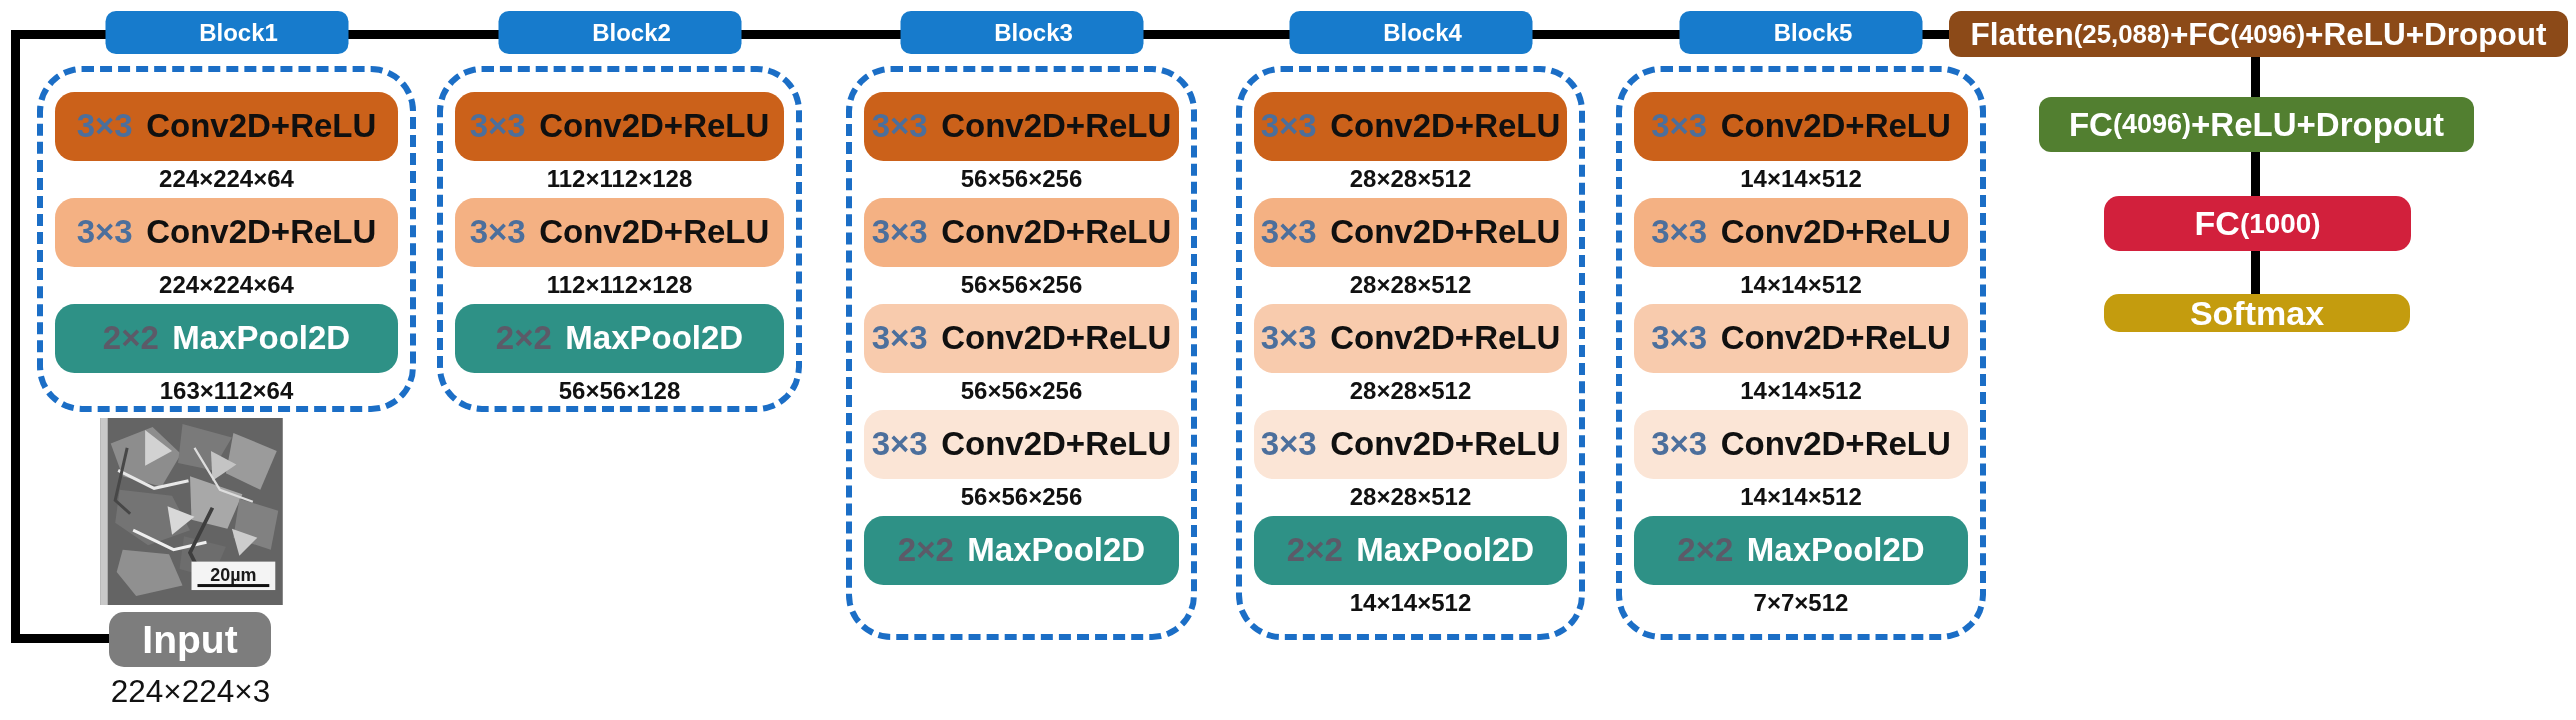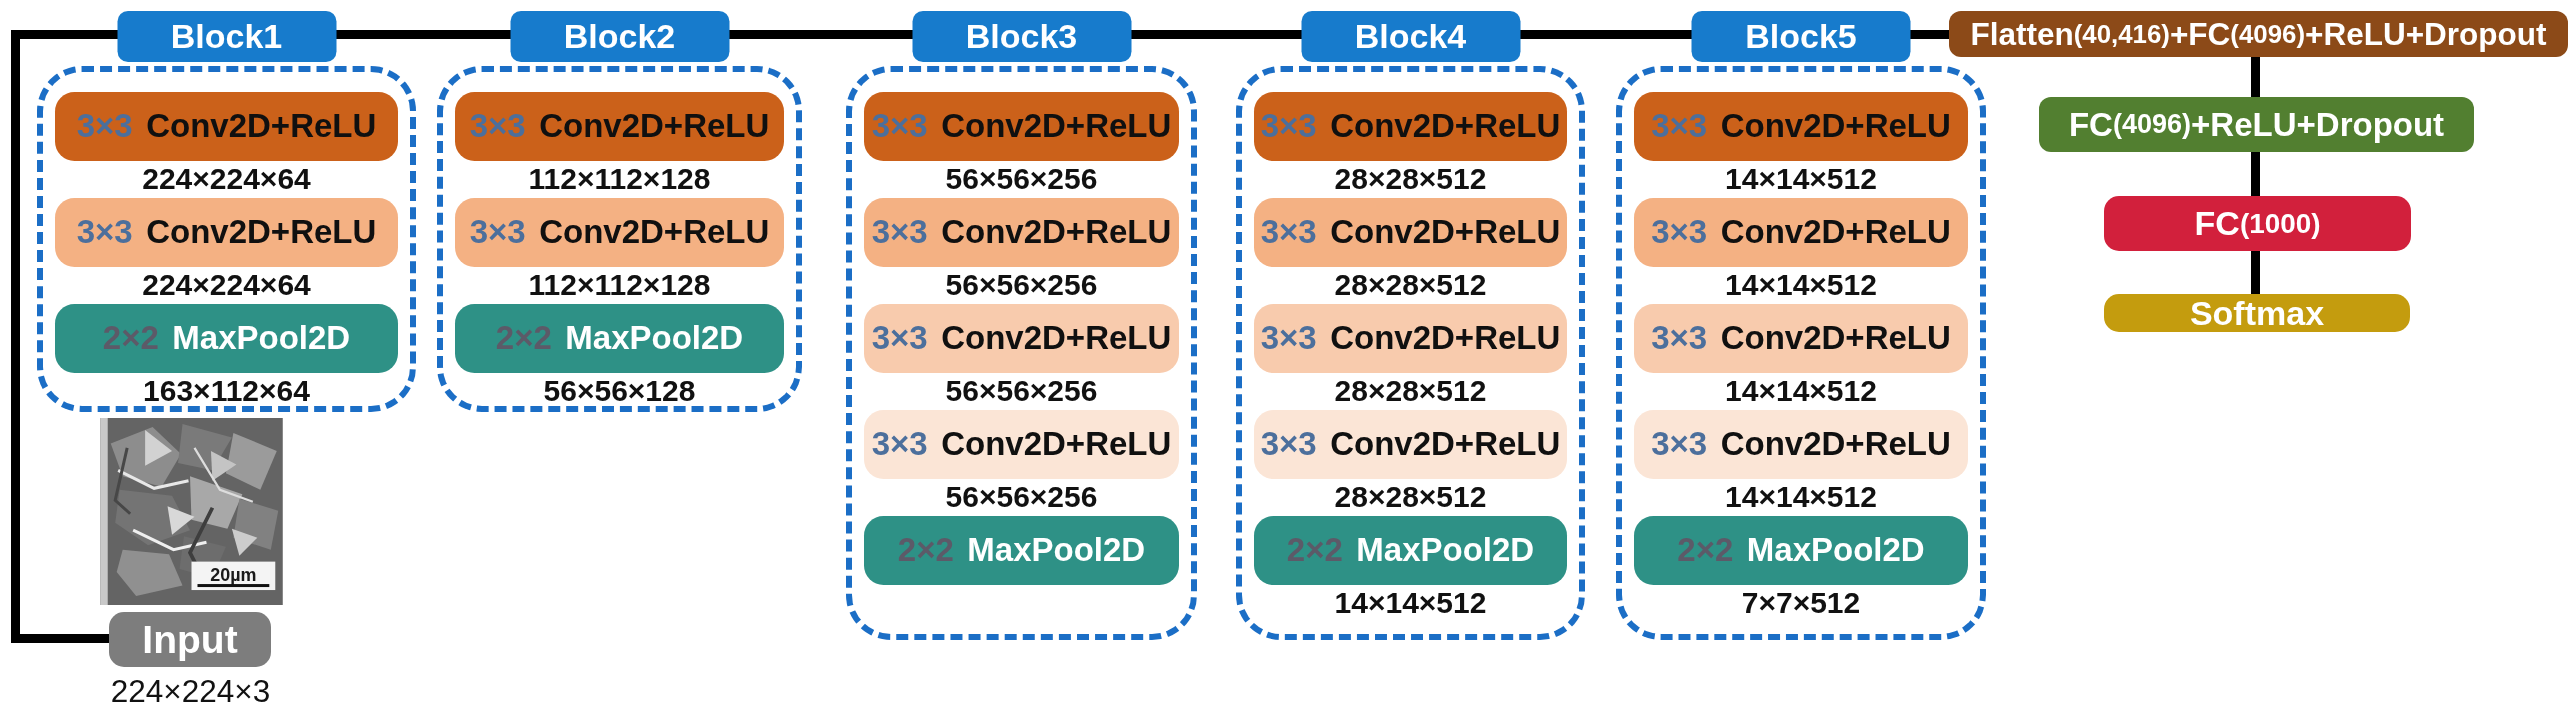--- a/index.html
+++ b/index.html
@@ -16,27 +16,27 @@
   
   .block{position:absolute;top:66px;border:6px dashed var(--dash);border-radius:45px;
          box-sizing:border-box;padding-top:19.5px;background:transparent;}
   .b1{left:37px;width:379px;height:346px;}
   .b2{left:437px;width:365px;height:346px;}
   .b3{left:846px;width:351px;height:574px;}
   .b4{left:1236px;width:349px;height:574px;}
   .b5{left:1616px;width:370px;height:574px;}
 
   .block-label{position:absolute;top:-61px;left:50%;transform:translateX(-50%);
-         width:219px;height:51px;background:var(--label);color:#fff;font-size:34px;font-weight:bold;
-         display:flex;align-items:center;justify-content:center;border-radius:10.5px;}
+         width:219px;height:43px;background:var(--label);color:#fff;font-size:24px;font-weight:bold;
+         display:flex;align-items:center;justify-content:center;border-radius:10.5px;padding-left:24px;}
 
   .layer{height:69px;margin:0 12px;border-radius:19.5px;display:flex;align-items:center;
          justify-content:center;font-size:33px;font-weight:bold;white-space:nowrap;}
   .caption{height:37px;display:flex;align-items:center;justify-content:center;
-         font-size:30px;font-weight:bold;color:#111;}
+         font-size:24px;font-weight:bold;color:#111;}
   .tone0{background:var(--conv0);}
   .tone1{background:var(--conv1);}
   .tone2{background:var(--conv2);}
   .tone3{background:var(--conv3);}
   .pool{background:var(--pool);}
   .kernel{color:var(--kernel);margin-right:13.5px;}
   .pool .kernel{color:var(--poolKernel);}
   .op{color:#101010;}
   .pool .op{color:#ffffff;}
 
@@ -188,21 +188,21 @@
         <div class="layer pool">
           <span class="kernel">2×2</span>
           <span class="op">MaxPool2D</span>
         </div>
         <div class="caption">7×7×512</div>
       </div>
     </div>
 
   <div class="headbox" id="flatten">
     <span>Flatten</span>
-      <span class="smallnum">(40,416)</span>
+      <span class="smallnum">(25,088)</span>
       <span>+FC</span>
       <span class="smallnum">(4096)</span>
       <span>+ReLU+Dropout</span>
   </div>
   <div class="headbox" id="fc2">
     <span>FC</span>
       <span class="smallnum">(4096)</span>
       <span>+ReLU+Dropout</span>
   </div>
   <div class="headbox" id="fc1000">

